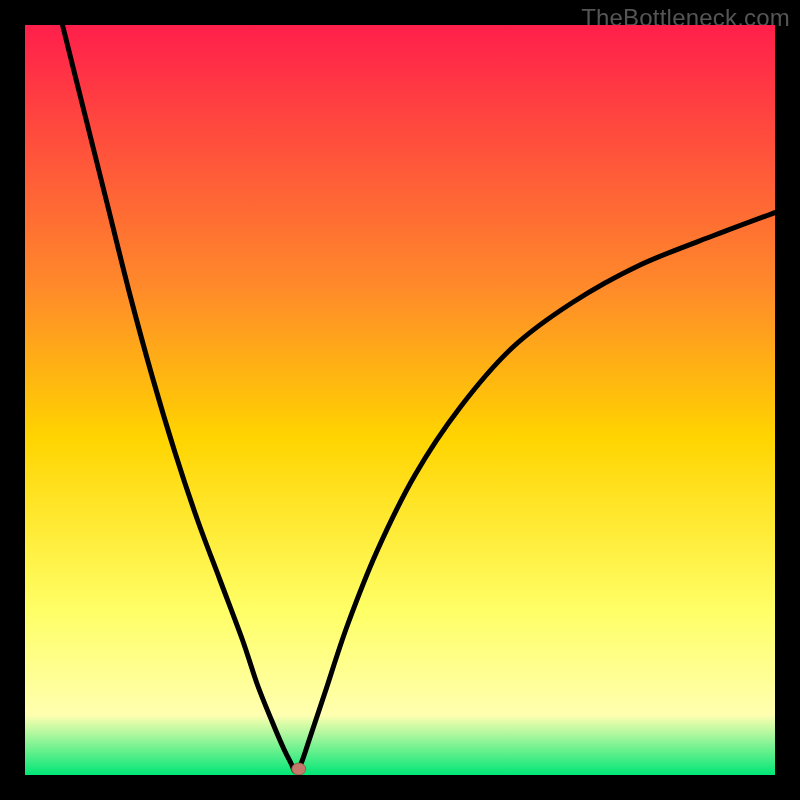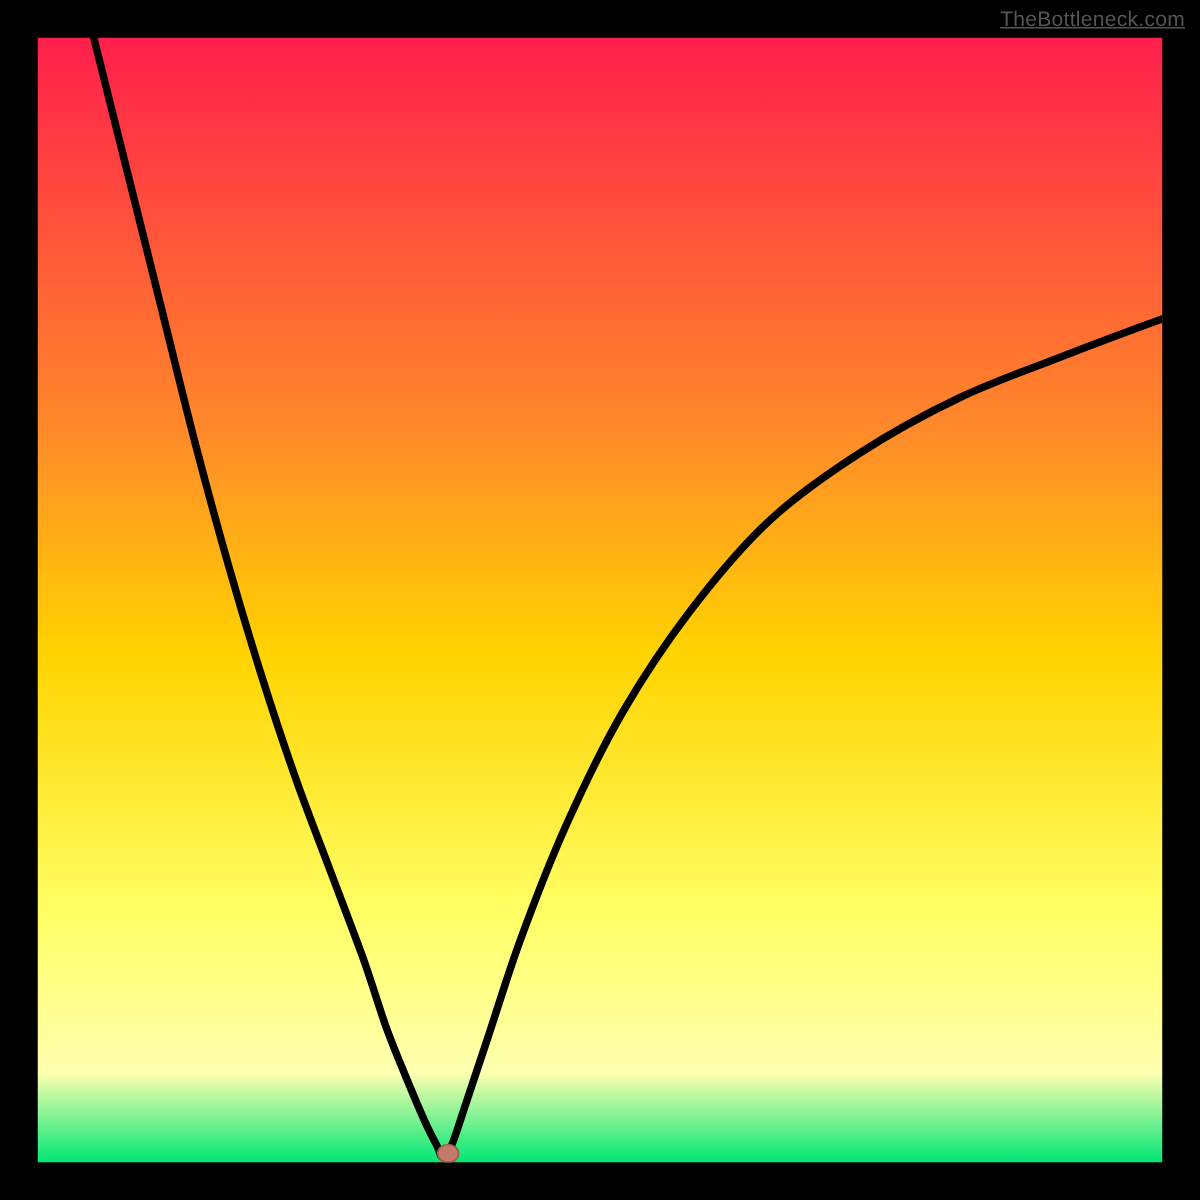--- a/index.html
+++ b/index.html
@@ -24,24 +24,23 @@
     left: 0;
     top: 0;
     width: 750px;
     height: 750px;
   }
   .watermark {
     position: absolute;
     top: 4px;
     right: 10px;
     color: #555;
-    font-size: 14px;
+    font-size: 24px;
     font-weight: 500;
     letter-spacing: 0.2px;
-    text-decoration: underline;
   }
   svg { display: block; }
 </style>
 </head>
 <body>
 
 <div class="watermark">TheBottleneck.com</div>
 
 <div class="frame">
   <svg class="plot" viewBox="0 0 750 750">

